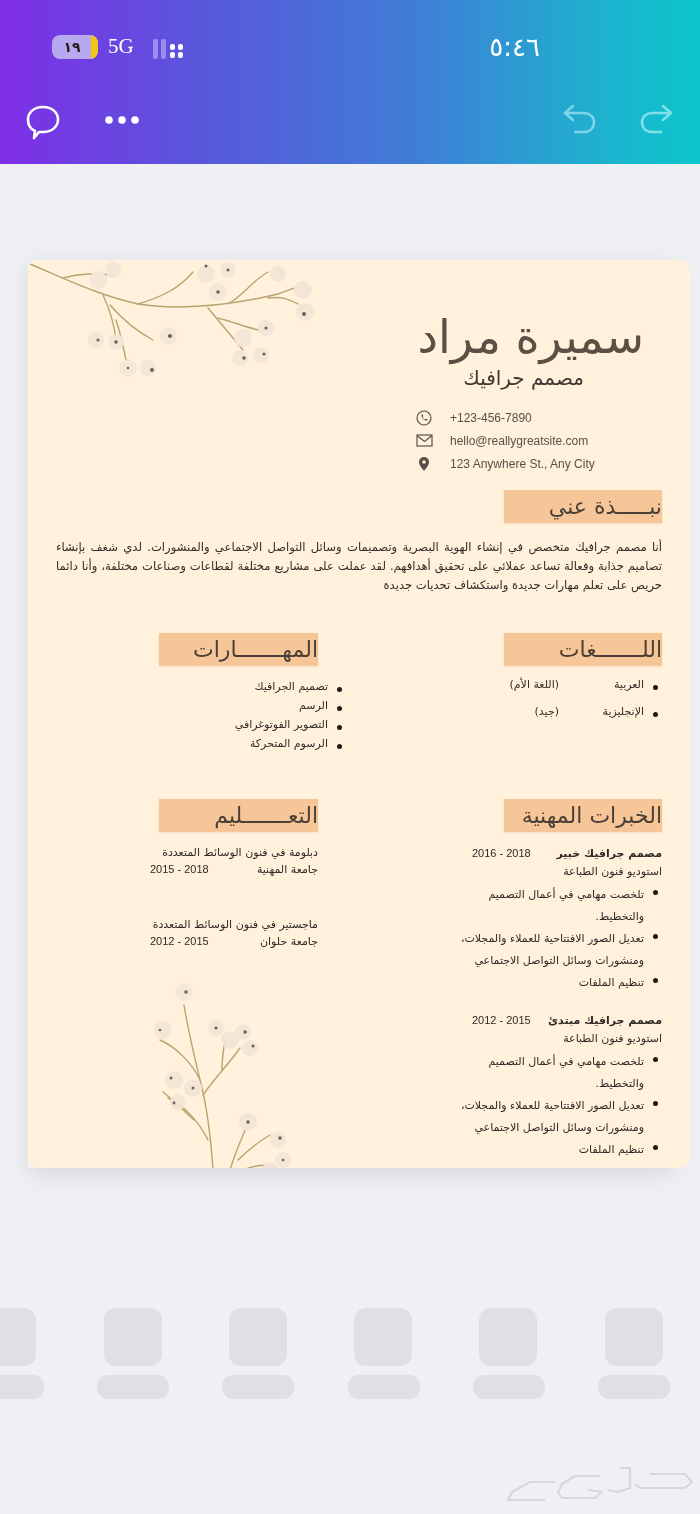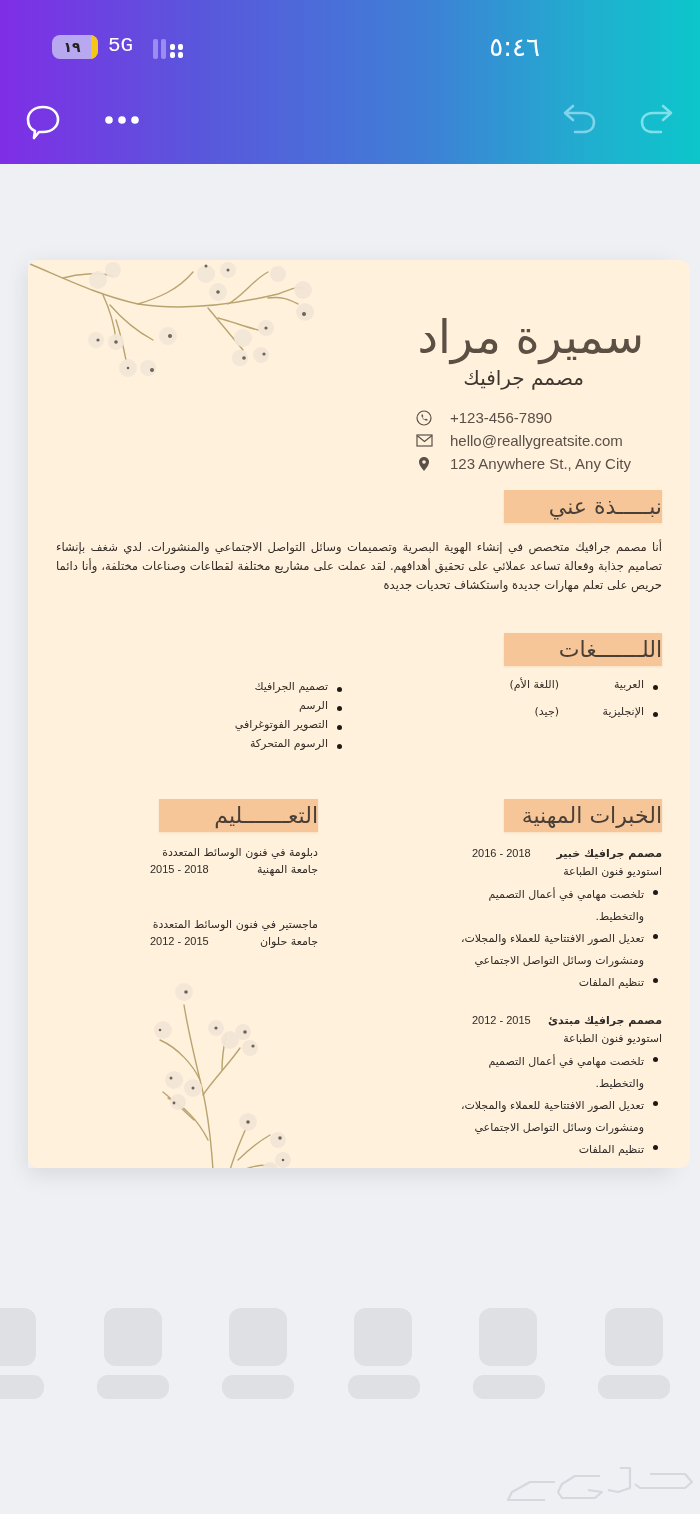--- a/index.html
+++ b/index.html
@@ -10,21 +10,21 @@
     position: absolute; left: 0; top: 0; width: 700px; height: 164px;
     background: linear-gradient(90deg, #7f2ee6 0%, #5a56dc 28%, #3f7fd6 60%, #1fb0cf 85%, #0cc6cb 100%);
   }
   .status { position: absolute; top: 30px; left: 0; width: 628px; height: 36px; color: #fff; }
   .battery {
     position: absolute; left: 52px; top: 5px; width: 46px; height: 24px; border-radius: 8px;
     background: #b7a8f0; overflow: hidden; display: flex; align-items: center; justify-content: center;
   }
   .battery .fill { position: absolute; right: 0; top: 0; bottom: 0; width: 7px; background: #f5c518; }
   .battery span { position: relative; font-size: 14px; font-weight: bold; color: #222; margin-right: 6px; }
-  .net { position: absolute; left: 108px; top: 4px; font-size: 21px; color: #fff; font-family: Liberation Mono, monospace; text-align: right; }
+  .net { position: absolute; left: 108px; top: 4px; font-size: 21px; color: #fff; font-family: Liberation Serif, serif; text-align: right; }
   .signal { position: absolute; left: 153px; top: 9px; width: 38px; height: 20px; }
   .signal i { position: absolute; width: 5px; border-radius: 2px; background: #fff; }
   .clock { position: absolute; right: 88px; top: 2px; font-size: 26px; color: #fff; font-family: "DejaVu Sans", sans-serif; }
 
   .toolbar { position: absolute; top: 95px; left: 0; width: 700px; height: 52px; }
   .tb-icon { position: absolute; display: flex; align-items: center; justify-content: center; }
 
   .canvas-shadow {
     position: absolute; left: 28px; top: 260px; width: 644px; height: 908px;
     box-shadow: 0 6px 22px rgba(0,0,0,0.10);
@@ -35,21 +35,21 @@
   }
   .branch-top { position: absolute; left: 0; top: 0; width: 300px; height: 120px; }
   .branch-bottom { position: absolute; left: 110px; top: 710px; width: 160px; height: 200px; }
 
   .name {
     position: absolute; right: 46px; top: 50px; font-size: 46px; color: #5c4f44; letter-spacing: 1px;
     font-family: "DejaVu Sans", sans-serif; font-weight: normal;
   }
   .role { position: absolute; right: 106px; top: 106px; font-size: 20px; color: #3e3630; }
   .contacts { position: absolute; left: 385px; top: 146px; width: 240px; direction: ltr; }
-  .contact { display: flex; align-items: center; height: 23px; font-size: 15px; color: #5a5048; font-family: "Liberation Sans", sans-serif; }
+  .contact { display: flex; align-items: center; height: 23px; font-size: 12px; color: #5a5048; font-family: "Liberation Sans", sans-serif; }
   .contact .ic { width: 22px; height: 16px; display: flex; align-items: center; justify-content: center; margin-right: 15px; }
 
   .heading {
     position: absolute; background: #f6c699; height: 33px; display: flex; align-items: center;
     justify-content: flex-start; padding-right: 0; font-size: 22px; color: #4a3f36;
     box-shadow: 0 1px 2px rgba(180,120,60,0.15);
   }
   .about-text {
     position: absolute; right: 28px; left: 28px; top: 278px; font-size: 11.6px; line-height: 19px;
     color: #332c27; text-align: justify;
@@ -266,20 +266,21 @@
     <li>
       <span class="lname">العربية</span>
       <span>(اللغة الأم)</span>
     </li>
     <li>
       <span class="lname">الإنجليزية</span>
       <span>(جيد)</span>
     </li>
   </ul>
 
+  <div class="heading" style="right:372px;top:373px;width:159px;">المهـــــــارات</div>
   <ul class="blist skills">
     <li>تصميم الجرافيك</li>
     <li>الرسم</li>
     <li>التصوير الفوتوغرافي</li>
     <li>الرسوم المتحركة</li>
   </ul>
 
   <div class="heading" style="right:28px;top:539px;width:158px;">الخبرات المهنية</div>
   <div class="jobs">
     <div class="job">

